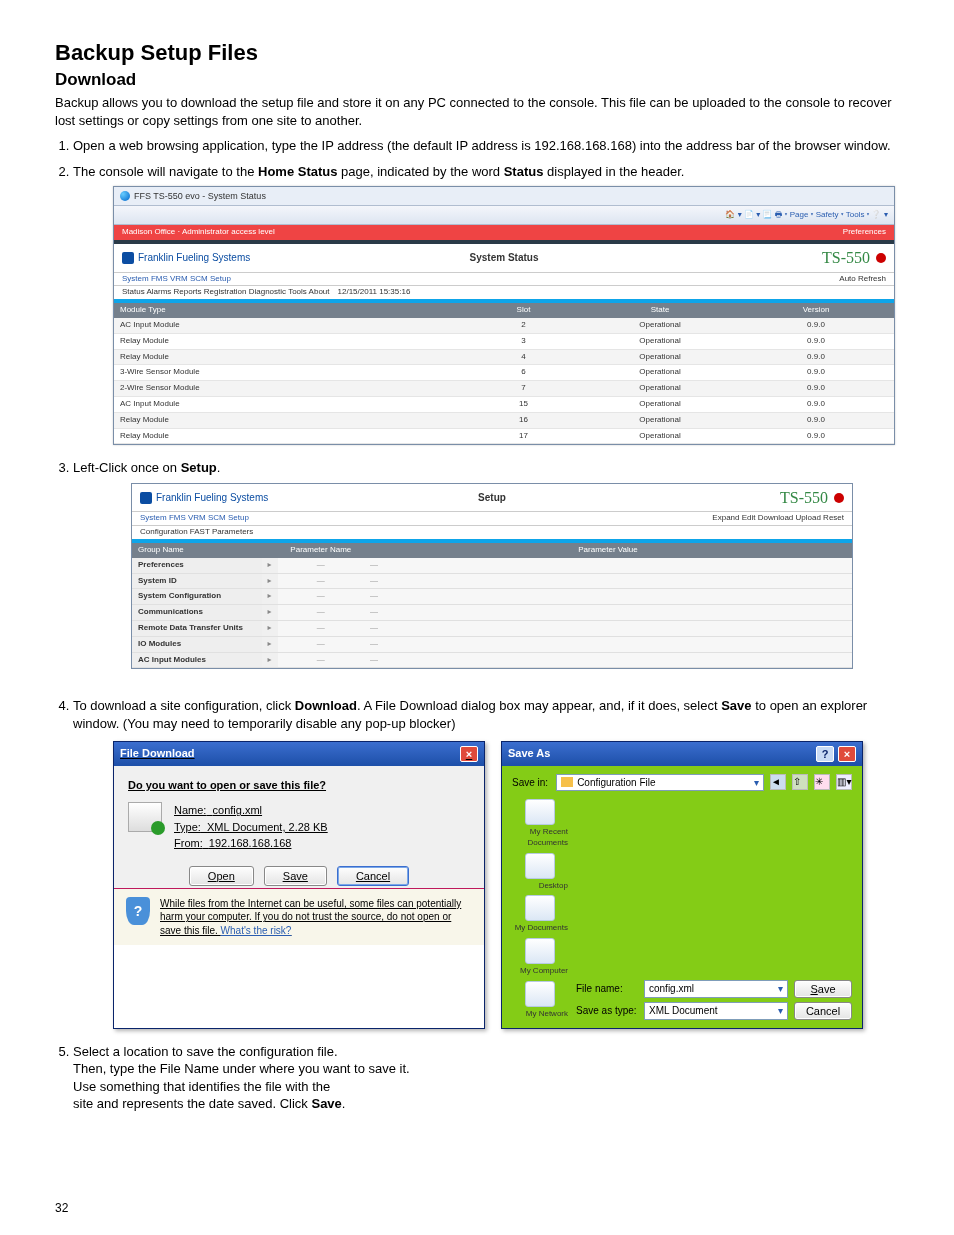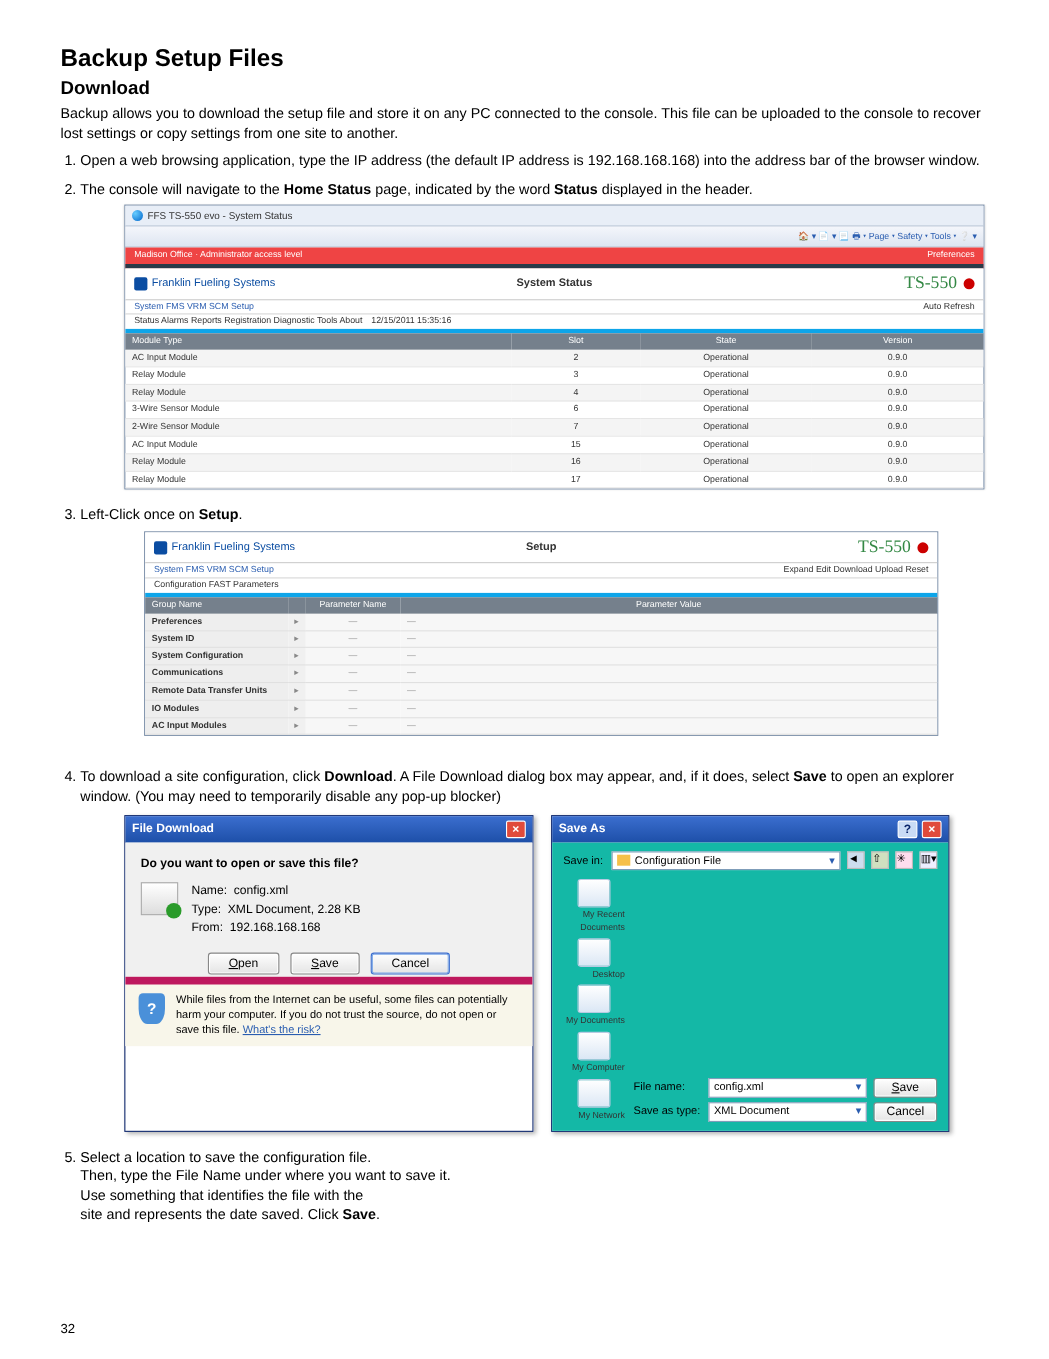--- a/index.html
+++ b/index.html
@@ -121,45 +121,45 @@
   .dlg-title{
     background:linear-gradient(#3b6ecf,#1d4fa8);
     color:#fff;font-weight:bold;
     padding:4px 6px;
     display:flex;justify-content:space-between;align-items:center;
   }
   .dlg-close{
     width:16px;height:14px;background:#e04b3b;color:#fff;text-align:center;line-height:14px;font-weight:bold;border:1px solid #fff;border-radius:2px;font-size:11px;
   }
   .dlg-body{background:#f0f0f0;padding:12px 14px;}
-  .dlg1{width:370px;}
+  .dlg1{width:370px;text-decoration:underline;}
   .dlg1 .q{font-weight:bold;margin-bottom:10px;}
   .dlg1 .meta-row{display:flex;align-items:flex-start;margin-bottom:14px;}
   .dlg1 .icon{
     width:32px;height:28px;margin-right:12px;flex:none;
     background:linear-gradient(#fff,#ddd);border:1px solid #aaa;position:relative;
   }
   .dlg1 .icon::after{content:"";position:absolute;right:-4px;bottom:-4px;width:14px;height:14px;background:#2a9b2a;border-radius:50%;}
   .dlg1 .meta{line-height:1.5;font-size:11px;}
   .dlg1 .btns{display:flex;gap:10px;justify-content:center;margin-bottom:14px;}
   .win-btn{
     background:linear-gradient(#fefefe,#e4e4e4);
     border:1px solid #888;border-radius:3px;
     padding:3px 18px;font-size:11px;
     box-shadow:inset 0 0 0 1px #fff;
   }
   .win-btn.default{border:1px solid #3b6ecf;box-shadow:0 0 0 1px #7aa7e8 inset;}
-  .dlg1 .warn{display:flex;align-items:flex-start;background:#f8f6ea;border-top:7px solid #be185d;margin:-12px -14px -12px -14px;padding:8px 12px;font-size:10px;}
+  .dlg1 .warn{display:flex;align-items:flex-start;background:#f8f6ea;border-top:1px solid #be185d;margin:-12px -14px -12px -14px;padding:8px 12px;font-size:10px;}
   .dlg1 .warn .shield{width:24px;height:28px;background:#4a90d9;border-radius:4px 4px 8px 8px / 4px 4px 14px 14px;margin-right:10px;flex:none;position:relative;}
   .dlg1 .warn .shield::after{content:"?";position:absolute;left:50%;top:50%;transform:translate(-50%,-50%);color:#fff;font-weight:bold;font-size:14px;}
   .dlg1 .warn a{color:#2a5db0;text-decoration:underline;}
 
   .dlg2{width:360px;}
   .dlg2 .dlg-title .help{width:16px;height:14px;background:#c9dbf5;color:#0a246a;text-align:center;line-height:14px;font-weight:bold;border:1px solid #fff;border-radius:2px;margin-right:4px;font-size:11px;}
-  .dlg2 .dlg-body{padding:8px 10px;background:#14b8a6;}
+  .dlg2 .dlg-body{padding:8px 10px;background:#84cc16;}
   .dlg2 .top-row{display:flex;align-items:center;gap:6px;margin-bottom:8px;font-size:10px;}
   .dlg2 .top-row label{margin-right:2px;}
   .dlg2 .combo{flex:1;background:#fff;border:1px solid #7f9db9;padding:1px 4px;display:flex;align-items:center;}
   .dlg2 .combo .folder{width:12px;height:10px;background:#f6c04a;margin-right:4px;flex:none;}
   .dlg2 .mini-icon{width:14px;height:14px;border:1px solid #bbb;background:#eef;}
   .dlg2 .main-row{display:flex;gap:8px;}
   .dlg2 .places{width:56px;display:flex;flex-direction:column;gap:4px;}
   .dlg2 .place{text-align:right;font-size:8px;color:#333;}
   .dlg2 .place .pi{width:28px;height:24px;margin:0 auto 2px;background:linear-gradient(#fff,#dbe7f5);border:1px solid #b7cbe2;border-radius:3px;}
   .dlg2 .file-area{flex:1;display:flex;flex-direction:column;justify-content:flex-start;}

